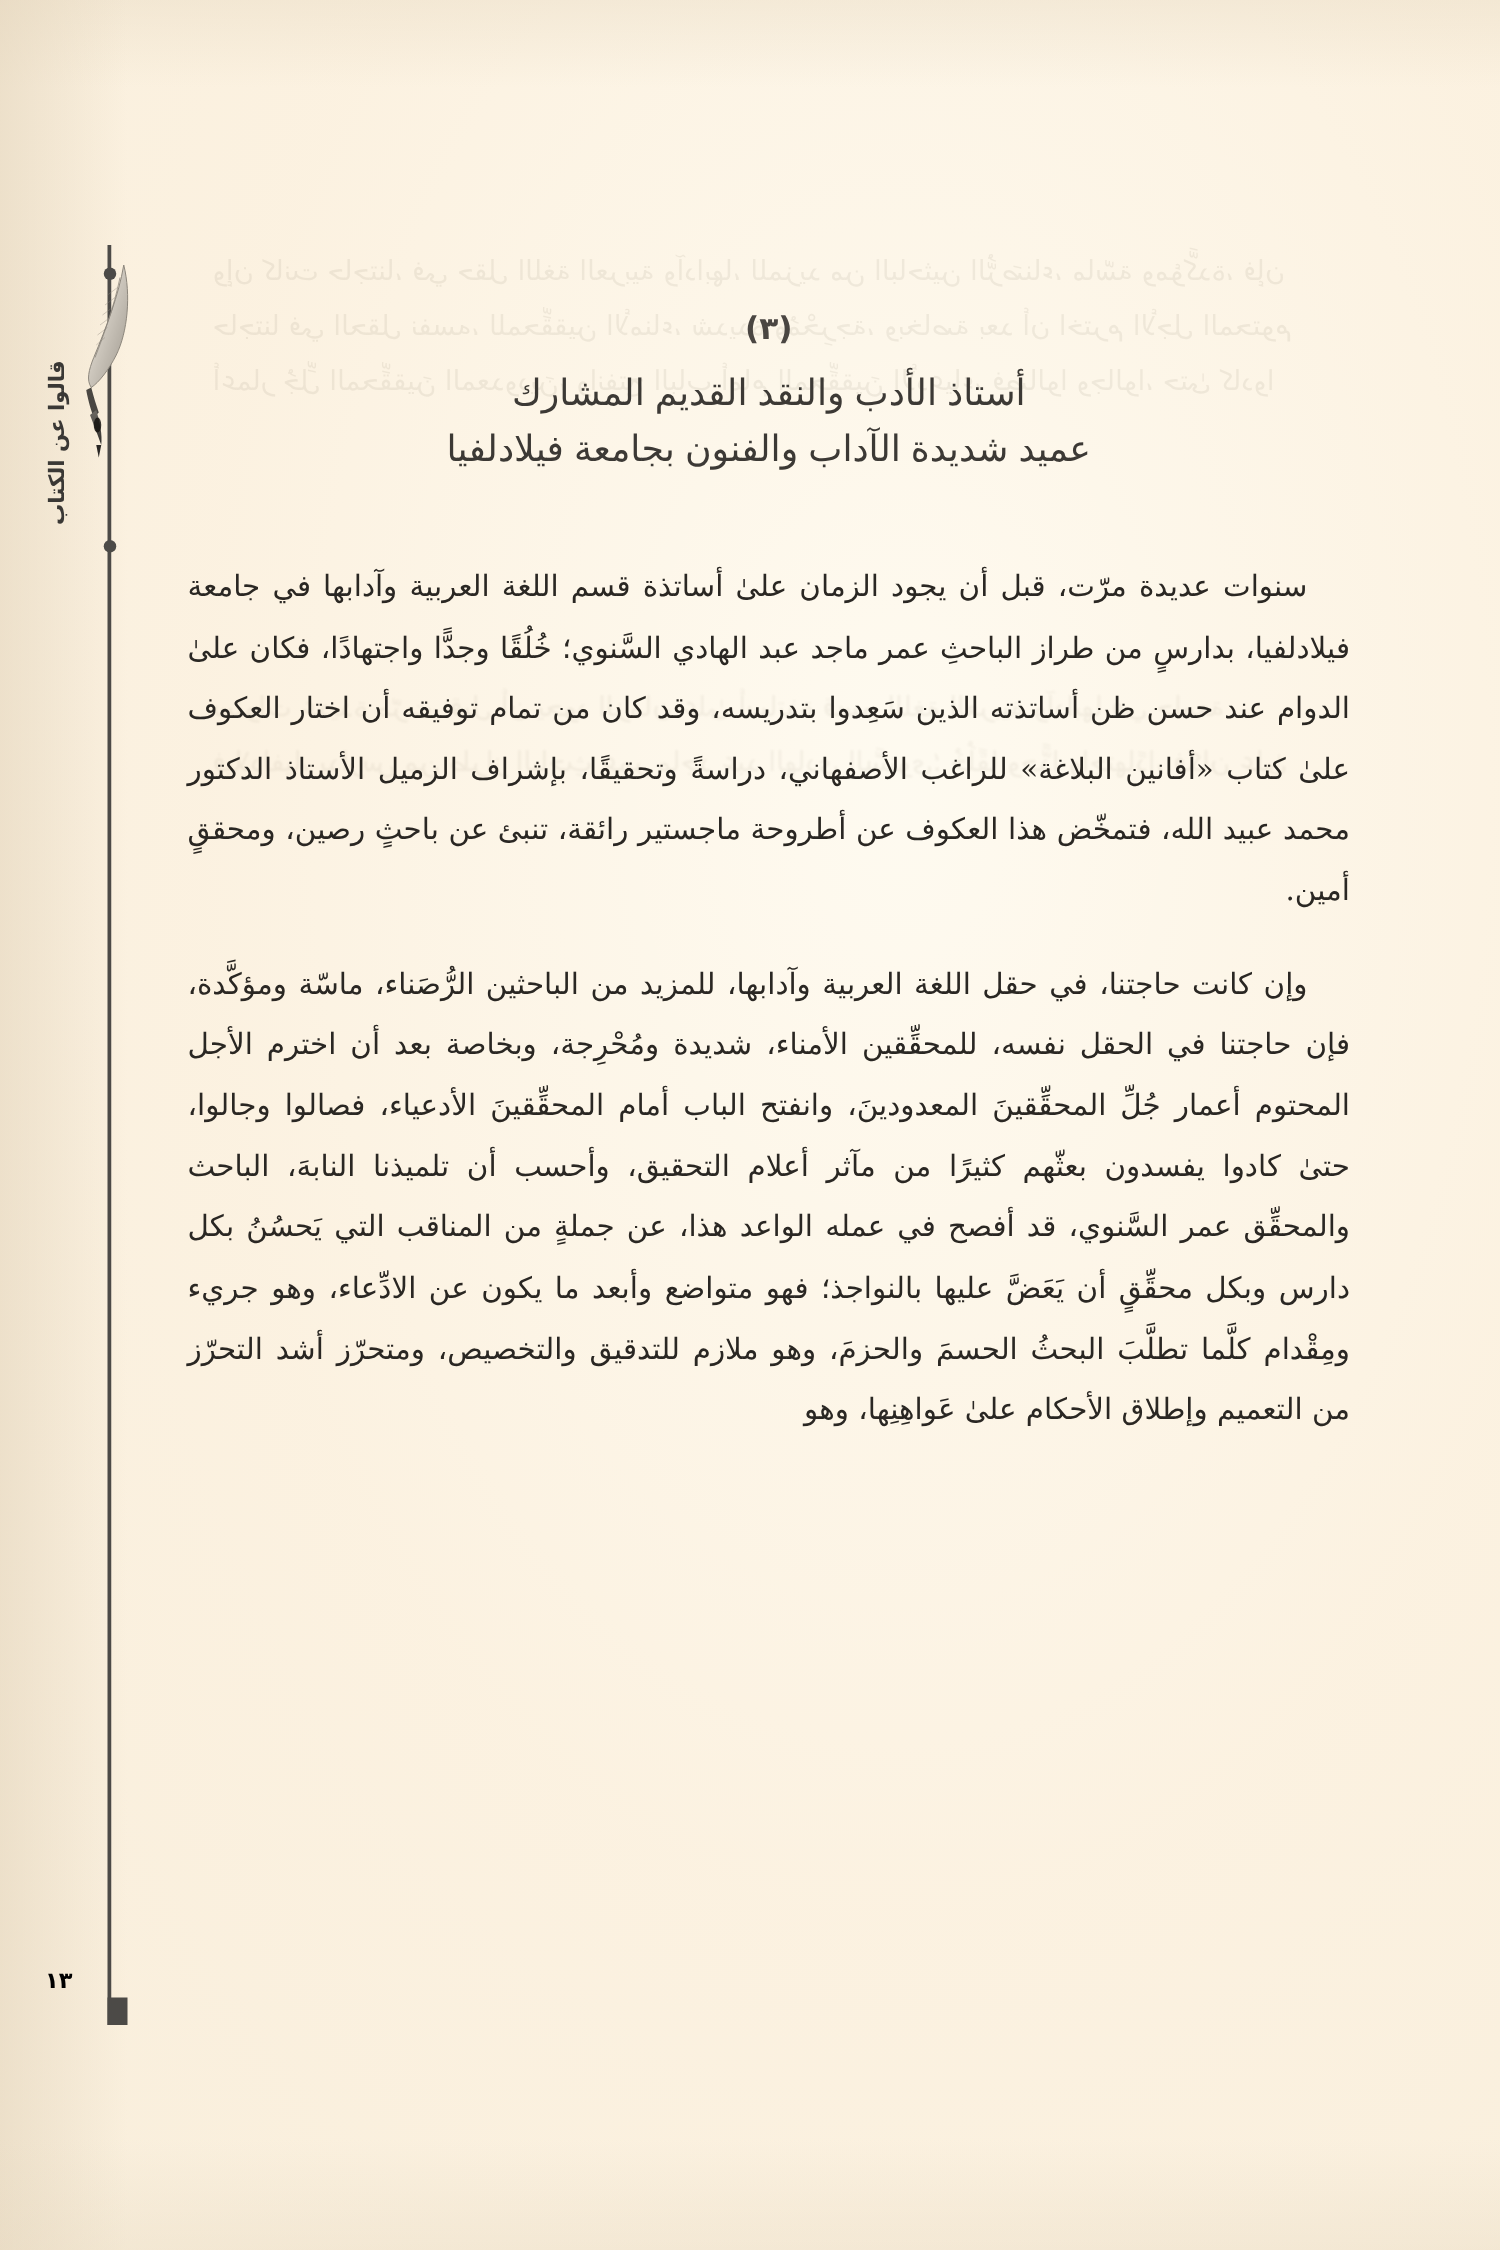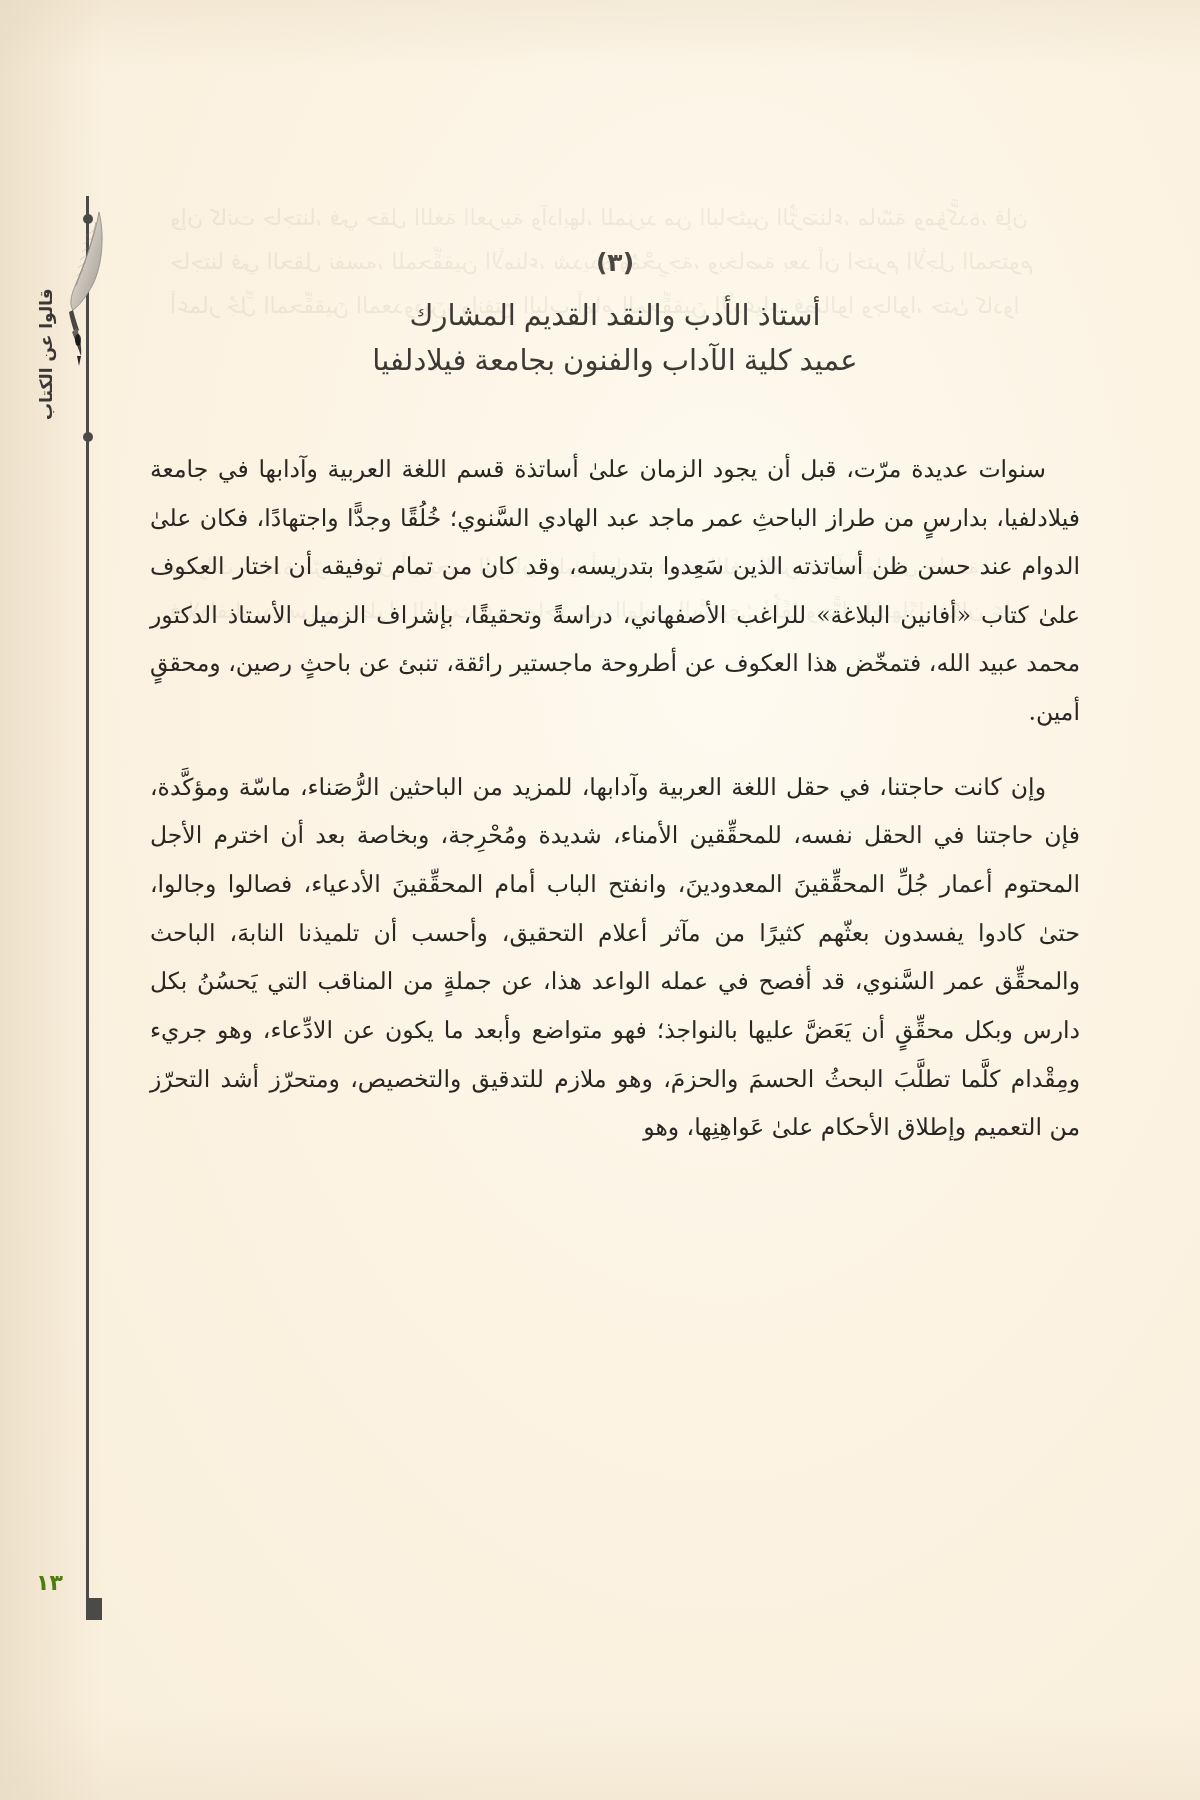--- a/index.html
+++ b/index.html
@@ -91,23 +91,23 @@
     color: #3a3835;
     white-space: nowrap;
   }
 
   .folio {
     position: absolute;
     left: 36px;
     bottom: 205px;
     direction: rtl;
     font-family: "DejaVu Sans", sans-serif;
-    font-size: 22px;
-    font-weight: 700;
-    color: #4d7c0f;
+    font-size: 18px;
+    font-weight: 700;
+    color: #000000;
   }
   .folio-rule {
     position: absolute;
     left: 86px;
     bottom: 180px;
     width: 16px;
     height: 22px;
     background: #4c4a47;
   }
 
@@ -257,21 +257,21 @@
 
   <div class="folio">١٣</div>
   <div class="folio-rule"></div>
 
   <div class="content">
 
     <div class="section-number">(٣)</div>
 
 
     <div class="byline">أستاذ الأدب والنقد القديم المشارك</div>
-    <div class="byline">عميد كلية الآداب والفنون بجامعة فيلادلفيا</div>
+    <div class="byline">عميد شديدة الآداب والفنون بجامعة فيلادلفيا</div>
 
     <div class="body">
       <p class="para">سنوات عديدة مرّت، قبل أن يجود الزمان علىٰ أساتذة قسم اللغة العربية وآدابها في جامعة فيلادلفيا، بدارسٍ من طراز الباحثِ عمر ماجد عبد الهادي السَّنوي؛ خُلُقًا وجدًّا واجتهادًا، فكان علىٰ الدوام عند حسن ظن أساتذته الذين سَعِدوا بتدريسه، وقد كان من تمام توفيقه أن اختار العكوف علىٰ كتاب «أفانين البلاغة» للراغب الأصفهاني، دراسةً وتحقيقًا، بإشراف الزميل الأستاذ الدكتور محمد عبيد الله، فتمخّض هذا العكوف عن أطروحة ماجستير رائقة، تنبئ عن باحثٍ رصين، ومحققٍ أمين.</p>
       <p class="para">وإن كانت حاجتنا، في حقل اللغة العربية وآدابها، للمزيد من الباحثين الرُّصَناء، ماسّة ومؤكَّدة، فإن حاجتنا في الحقل نفسه، للمحقِّقين الأمناء، شديدة ومُحْرِجة، وبخاصة بعد أن اخترم الأجل المحتوم أعمار جُلِّ المحقِّقينَ المعدودينَ، وانفتح الباب أمام المحقِّقينَ الأدعياء، فصالوا وجالوا، حتىٰ كادوا يفسدون بعثّهم كثيرًا من مآثر أعلام التحقيق، وأحسب أن تلميذنا النابهَ، الباحث والمحقِّق عمر السَّنوي، قد أفصح في عمله الواعد هذا، عن جملةٍ من المناقب التي يَحسُنُ بكل دارس وبكل محقِّقٍ أن يَعَضَّ عليها بالنواجذ؛ فهو متواضع وأبعد ما يكون عن الادِّعاء، وهو جريء ومِقْدام كلَّما تطلَّبَ البحثُ الحسمَ والحزمَ، وهو ملازم للتدقيق والتخصيص، ومتحرّز أشد التحرّز من التعميم وإطلاق الأحكام علىٰ عَواهِنِها، وهو</p>
     </div>
 
   </div>
 
 </div>
 

